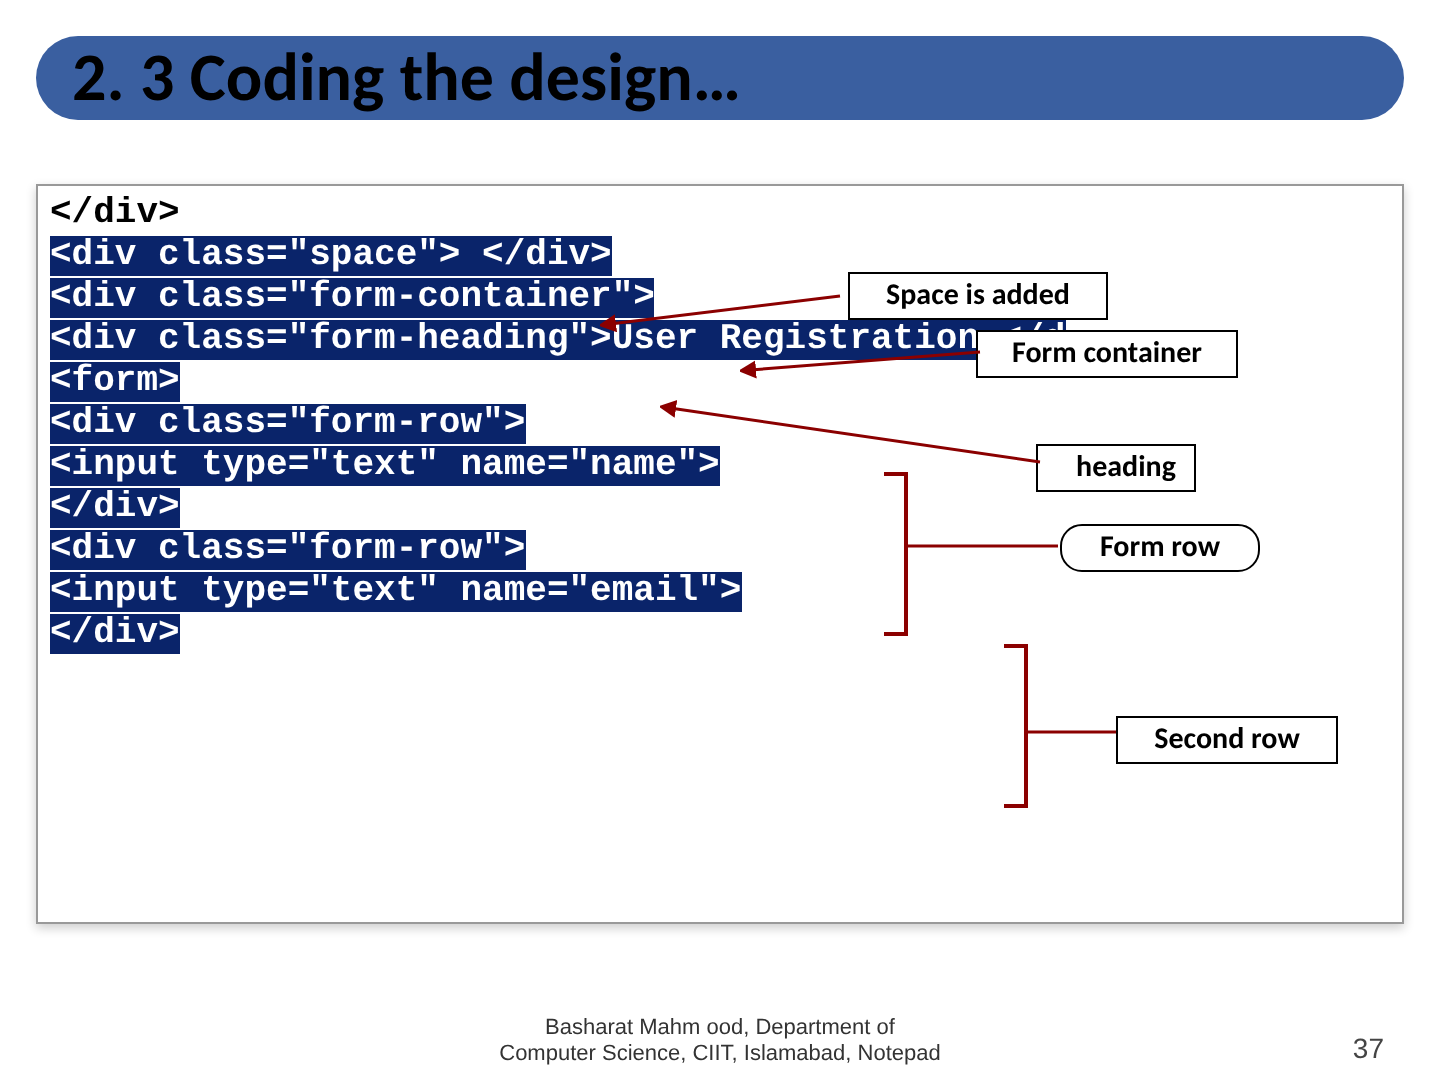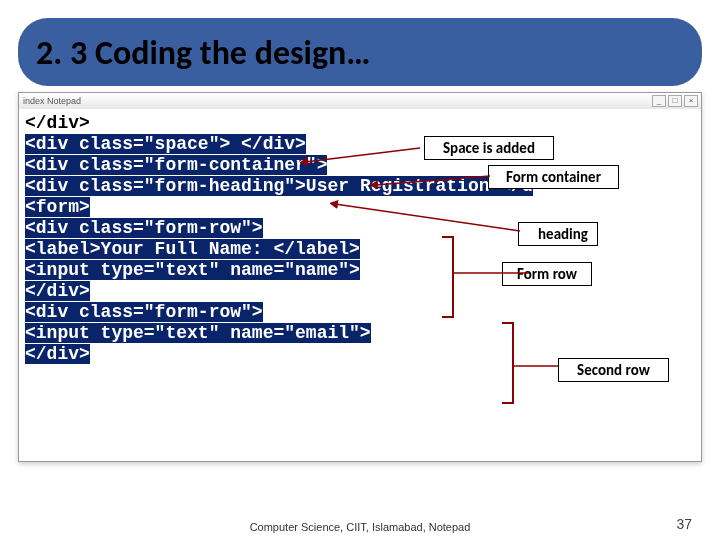--- a/index.html
+++ b/index.html
@@ -9,21 +9,21 @@
     background: #fff;
     font-family: Arial, sans-serif;
     position: relative;
     overflow: hidden;
   }
   .title-pill {
     position: absolute;
     top: 18px;
     left: 18px;
     right: 18px;
-    height: 68px;
+    height: 42px;
     background: #3a5fa0;
     border-radius: 30px;
     display: flex;
     align-items: center;
     padding-left: 18px;
   }
   .title-pill span {
     font-family: Calibri, Arial, sans-serif;
     font-weight: bold;
     font-size: 34px;
@@ -108,48 +108,39 @@
   .page-num { position: absolute; right: 28px; bottom: 8px; font-size: 14px; color: #444; }
 </style>
 </head>
 <body>
 
 <div class="title-pill">
   <span>2. 3 Coding the design…</span>
 </div>
 
 <div class="editor-win">
-  <div class="editor-title">
-    <span>index  Notepad</span>
-    <div class="win-btns">
-      <div class="wb">_</div>
-      <div class="wb">□</div>
-      <div class="wb">×</div>
-    </div>
-  </div>
   <div class="code-area">
     <div class="code-line"><span class="plain">&lt;/div&gt;</span></div>
     <div class="code-line"><span class="hl">&lt;div class="space"&gt; &lt;/div&gt;</span></div>
     <div class="code-line"><span class="hl">&lt;div class="form-container"&gt;</span></div>
     <div class="code-line"><span class="hl">&lt;div class="form-heading"&gt;</span><span class="hl">User</span><span class="hl"> Registration &lt;/d</span></div>
     <div class="code-line"><span class="hl">&lt;form&gt;</span></div>
     <div class="code-line"><span class="hl">&lt;div class="form-row"&gt;</span></div>
-    <div class="code-line"><span class="hl">&lt;label&gt;Your Full Name: &lt;/label&gt;</span></div>
     <div class="code-line"><span class="hl">&lt;input type="text" name="name"&gt;</span></div>
     <div class="code-line"><span class="hl">&lt;/div&gt;</span></div>
     <div class="code-line"><span class="hl">&lt;div class="form‐row"&gt;</span></div>
     <div class="code-line"><span class="hl">&lt;input type="text" name="email"&gt;</span></div>
     <div class="code-line"><span class="hl">&lt;/div&gt;</span></div>
   </div>
 </div>
 
 <div class="callout" style="top:136px; left:424px; width:130px; text-align:center;">Space is added</div>
 <div class="callout" style="top:165px; left:488px; width:131px; text-align:center;">Form container</div>
 <div class="callout" style="top:222px; left:518px; width:80px; text-align:center;padding-left:16px;">heading</div>
-<div class="callout" style="top:262px; left:502px; width:90px; text-align:center;">Form row</div>
+<div class="callout" style="top:262px; left:530px; width:100px; text-align:center;border-radius:11px;">Form row</div>
 <div class="callout" style="top:358px; left:558px; width:111px; text-align:center;">Second row</div>
 
 <svg class="arrow-svg" style="top:140px; left:300px;" width="130" height="30">
   <defs>
       <marker id="ah1" markerWidth="8" markerHeight="8" refX="2" refY="3" orient="auto">
         <polygon points="0,0 6,3 0,6" fill="#8b0000"></polygon>
       </marker>
     </defs>
   <line x1="120" y1="8" x2="5" y2="22" stroke="#8b0000" stroke-width="1.5" marker-end="url(#ah1)"></line>
 </svg>
@@ -175,16 +166,17 @@
   <line x1="0" y1="7" x2="75" y2="7" stroke="#8b0000" stroke-width="1.5"></line>
 </svg>
 
 <div class="bracket" style="top:322px; left:502px; width:12px; height:82px;"></div>
 <svg class="arrow-svg" style="top:359px; left:514px;" width="46" height="14">
   <line x1="0" y1="7" x2="44" y2="7" stroke="#8b0000" stroke-width="1.5"></line>
 </svg>
 
 <div class="footer">
   <div class="footer-text">
+    <div>Basharat Mahm ood, Department of</div>
     <div>Computer Science, CIIT, Islamabad, Notepad</div>
   </div>
 </div>
 <div class="page-num">37</div>
 
 </body></html>

